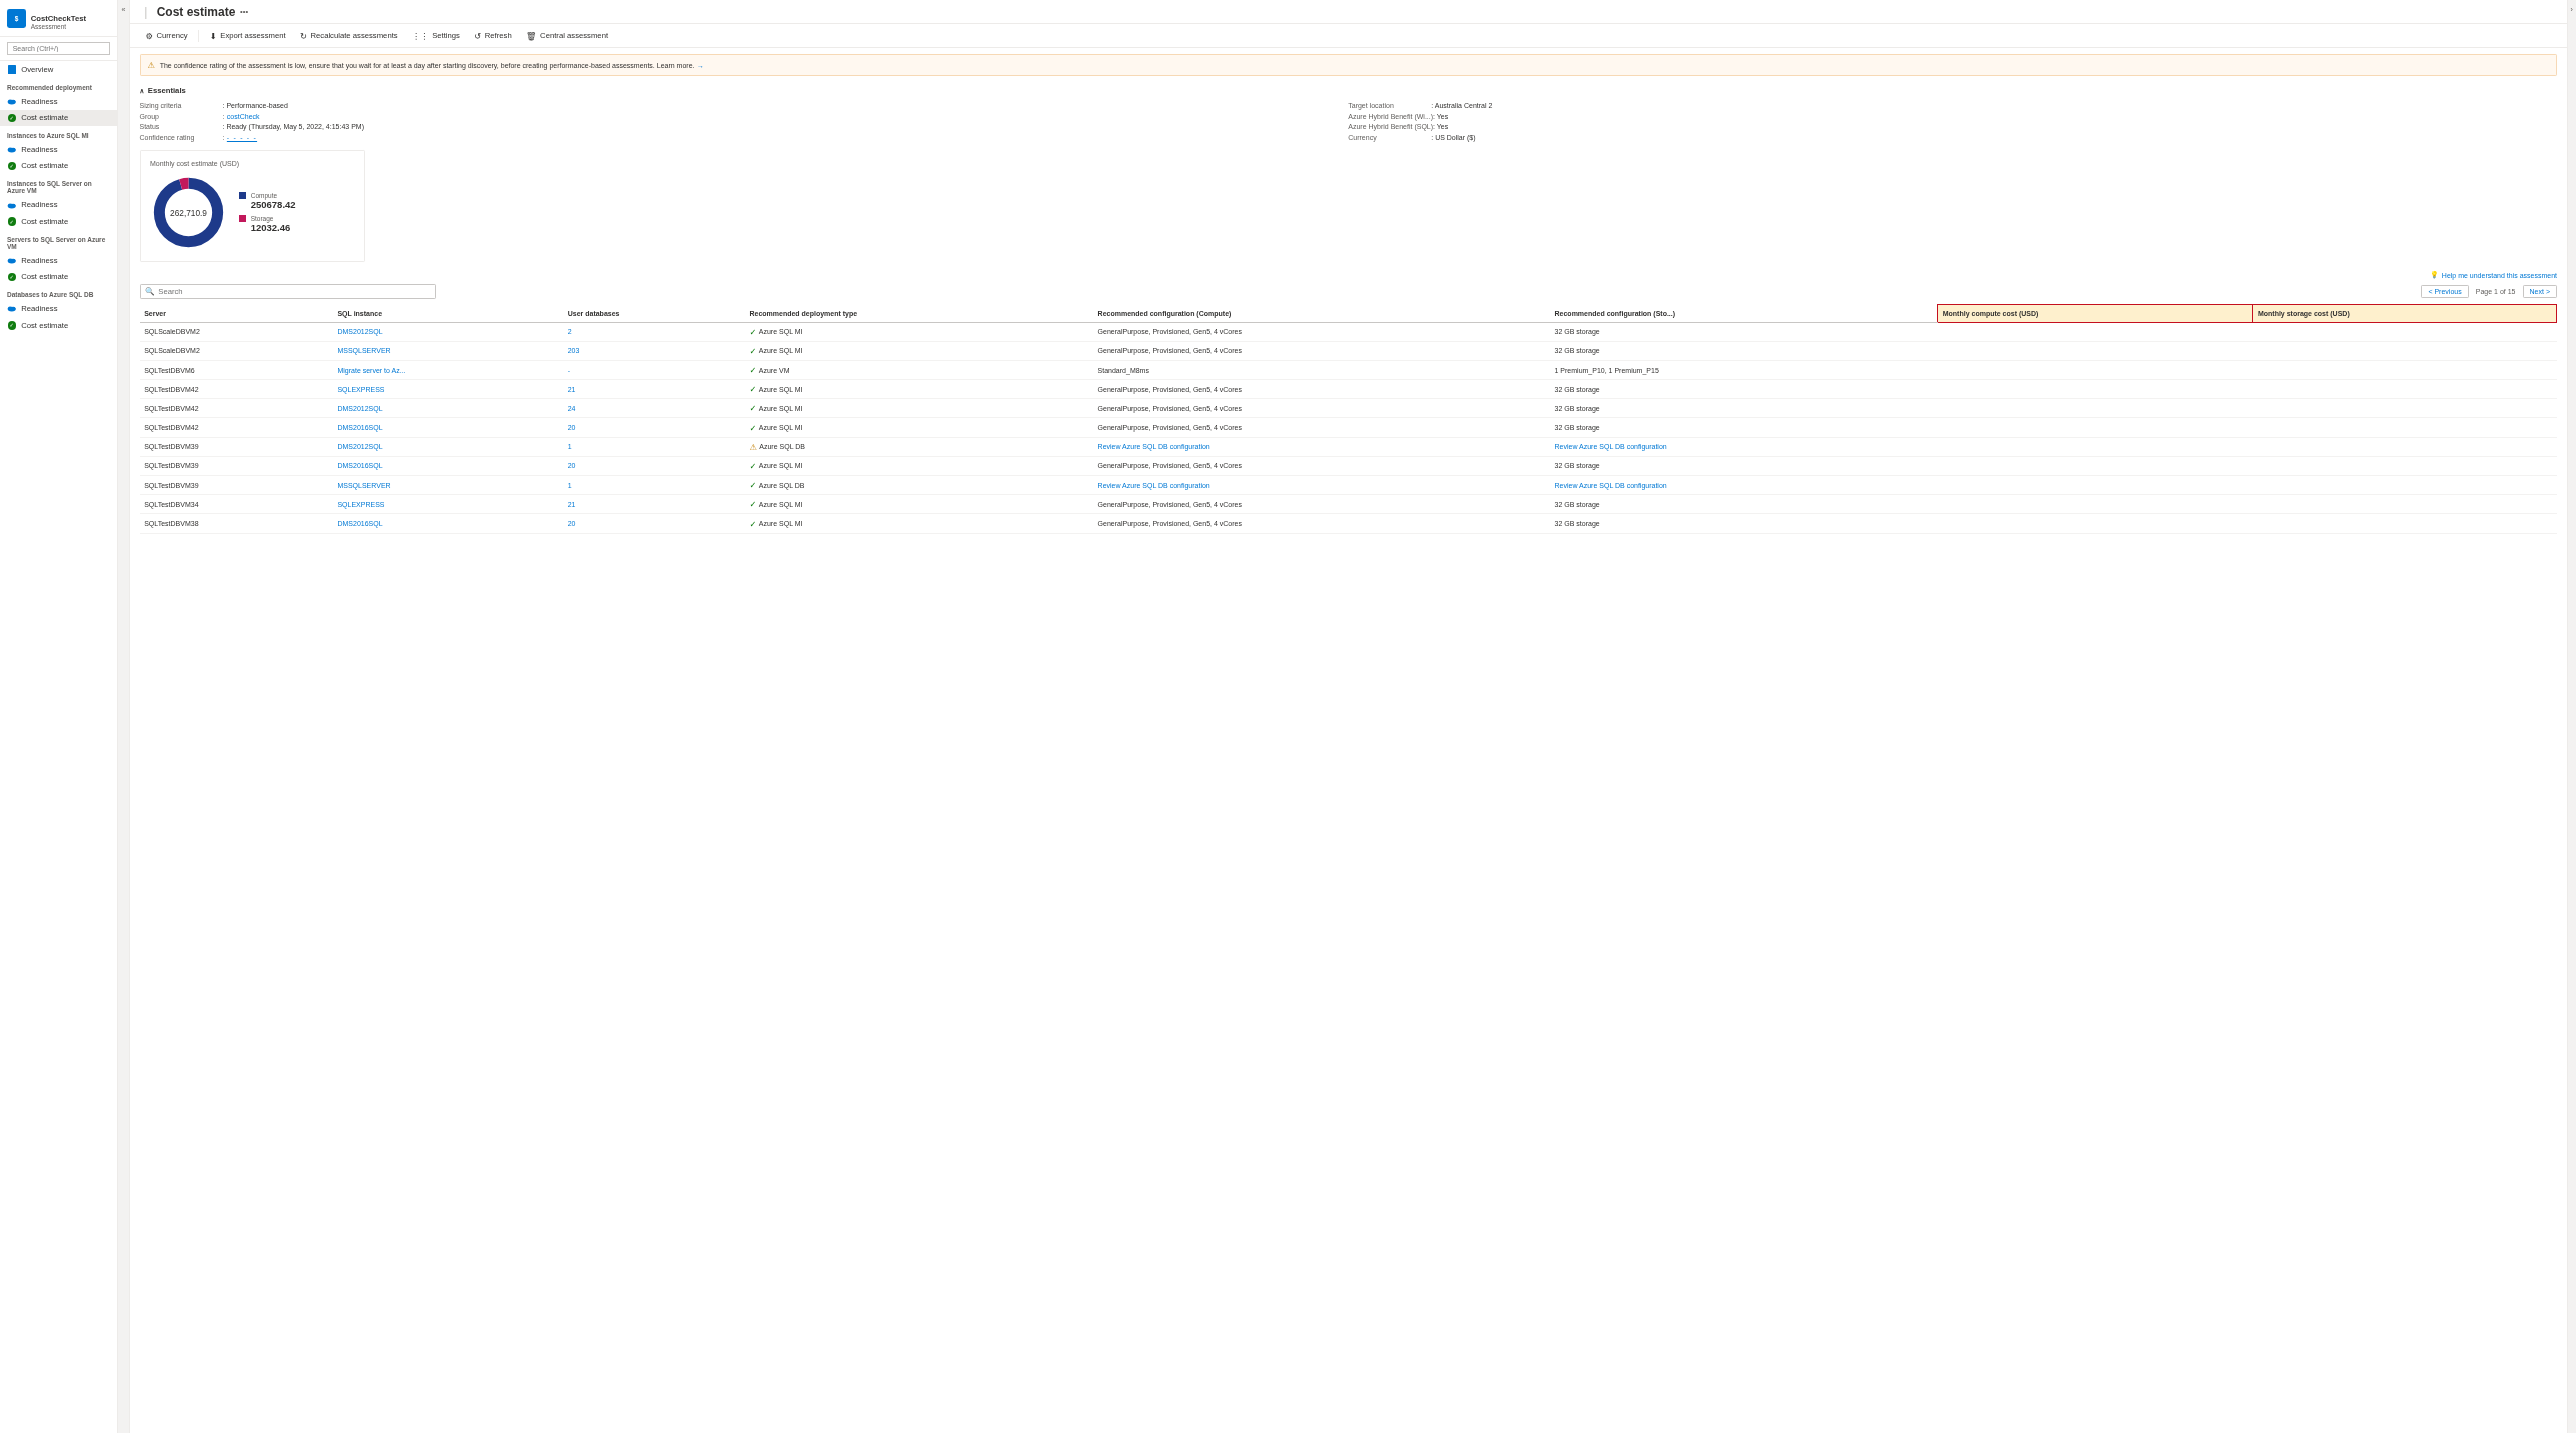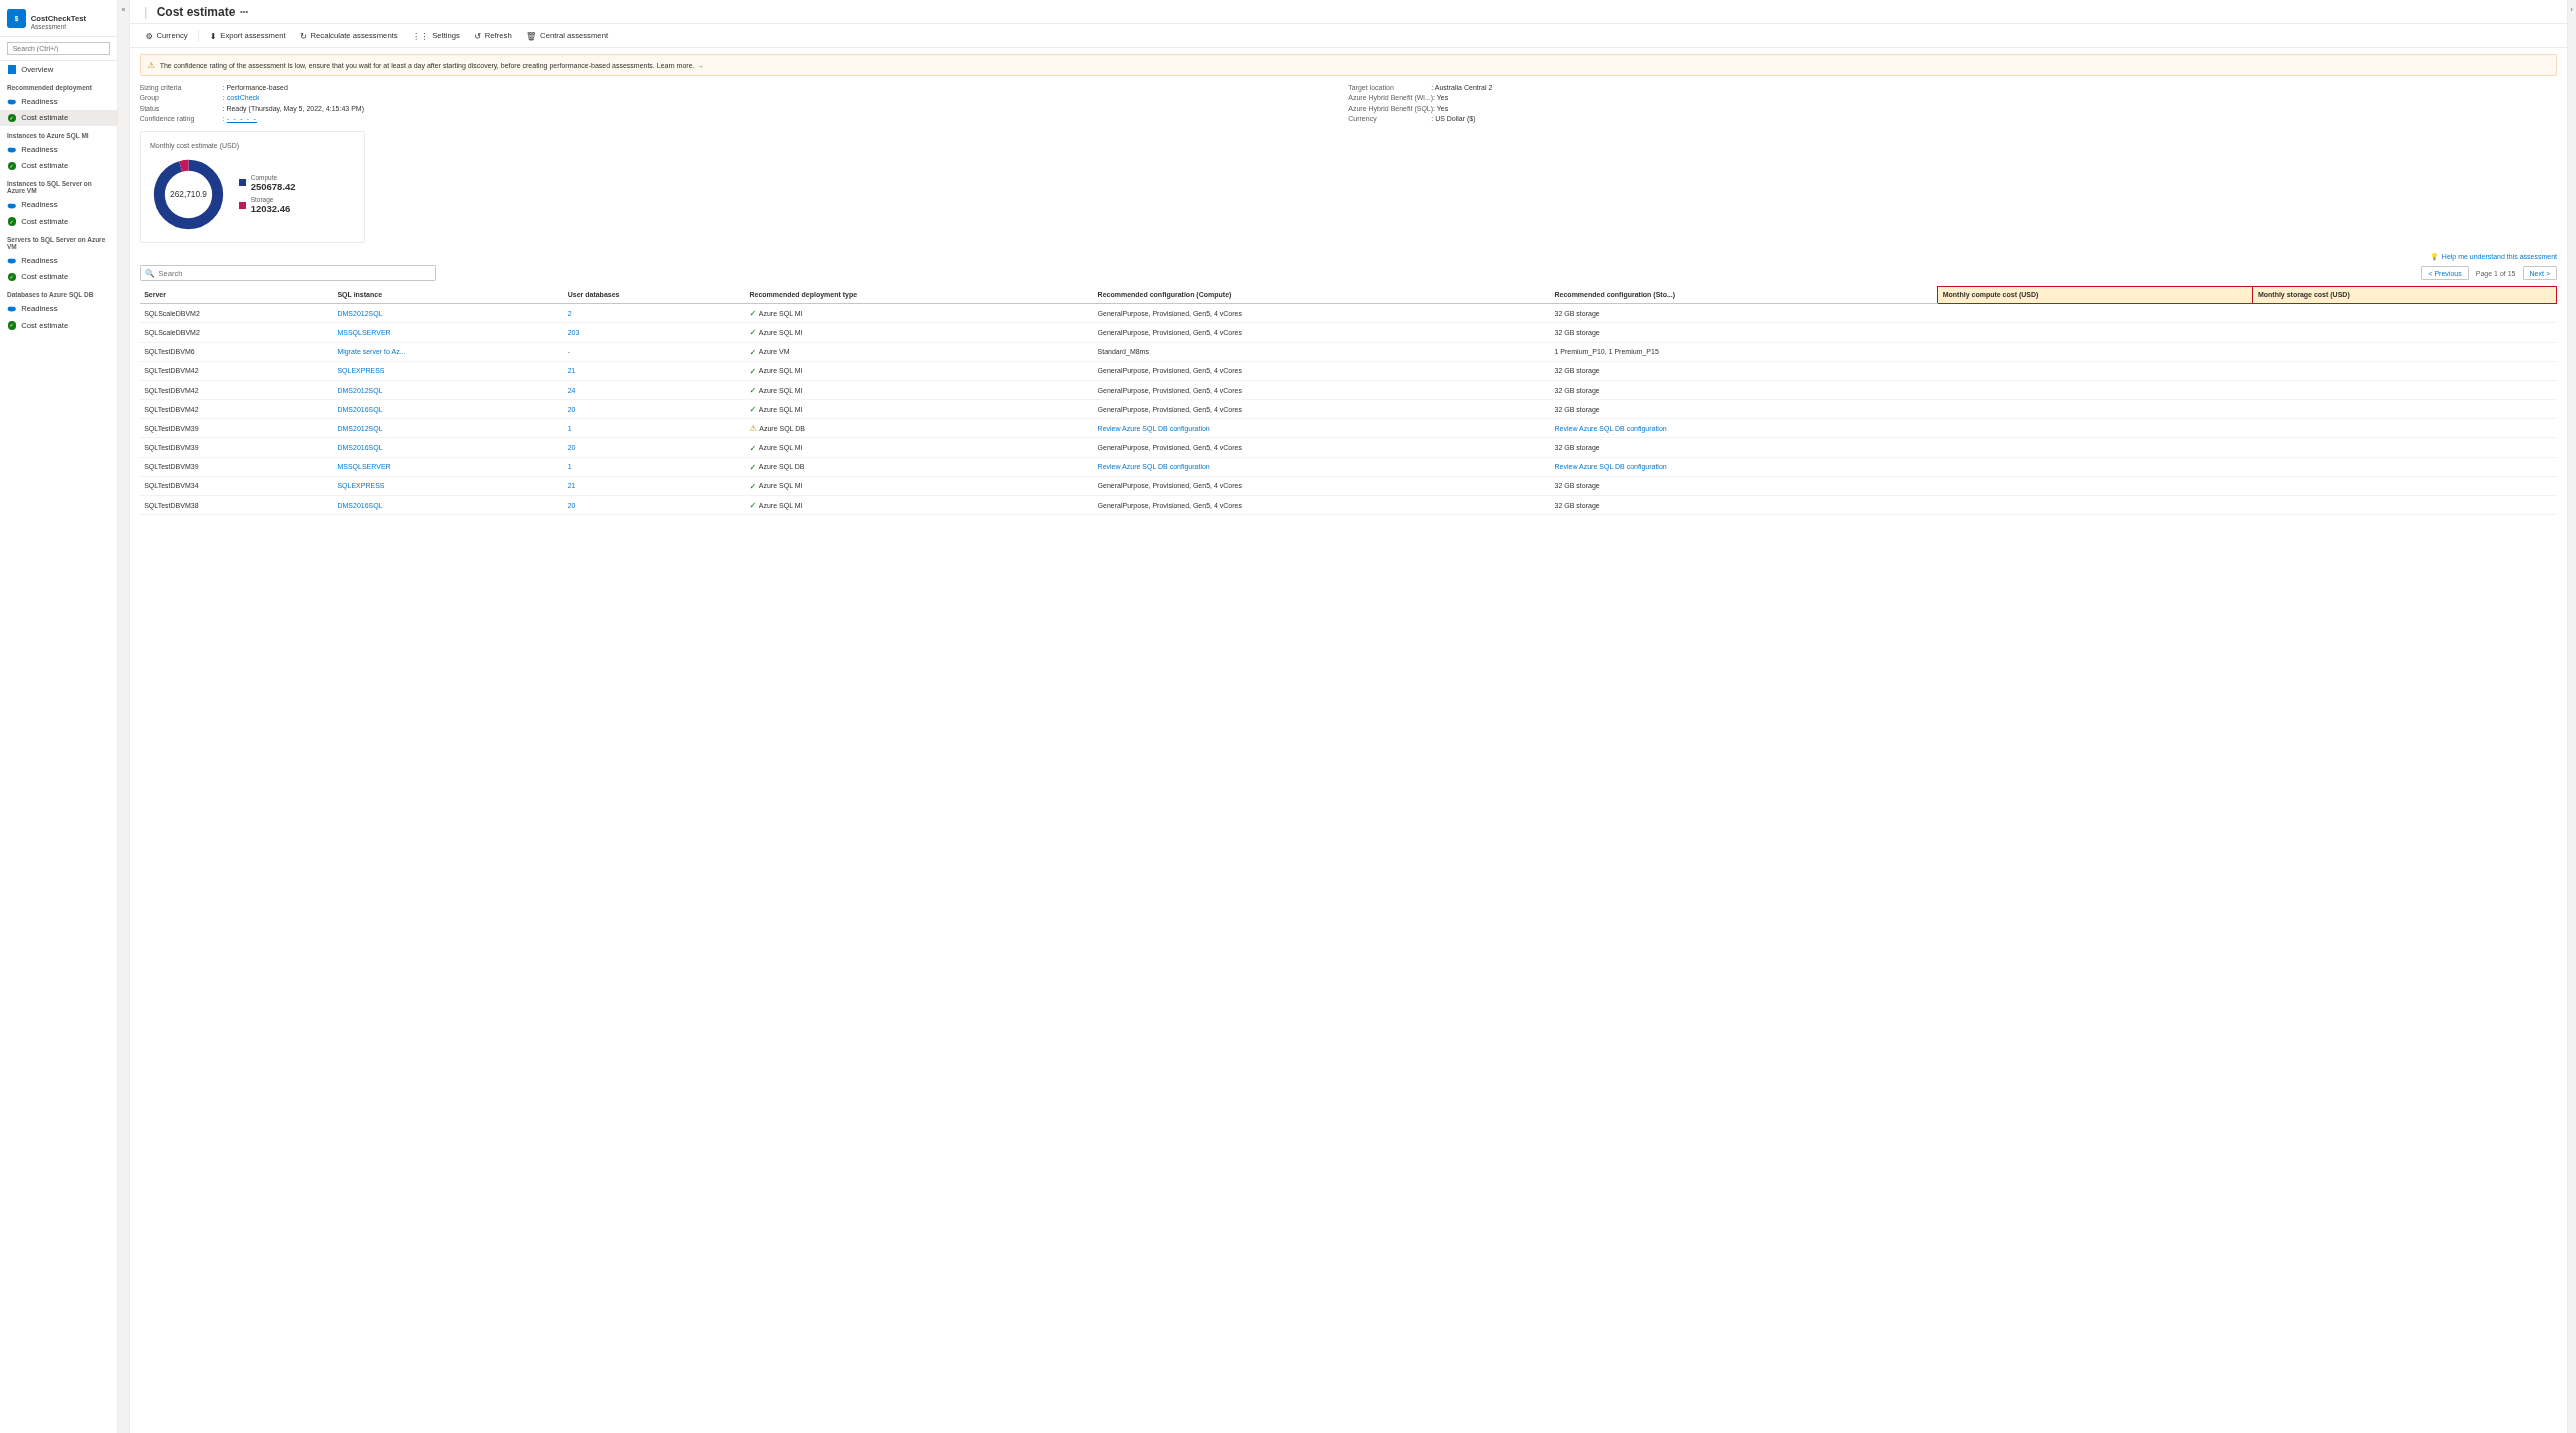--- a/index.html
+++ b/index.html
@@ -51,21 +51,21 @@
     .essentials-link { color: #0078d4; text-decoration: none; }
     .essentials-dots { color: #0078d4; letter-spacing: 1.2px; text-decoration: underline; cursor: pointer; }
 
     
     .chart-section { border: 0.6px solid #edebe9; border-radius: 1.2px; padding: 9.5px; width: 225px; margin-bottom: 9.5px; }
     .chart-title { font-size: 7px; color: #605e5c; margin-bottom: 7px; }
     .chart-container { display: flex; align-items: center; gap: 12px; }
     .donut-chart { position: relative; width: 77px; height: 77px; flex-shrink: 0; }
     .donut-center { position: absolute; top: 50%; left: 50%; transform: translate(-50%, -50%); text-align: center; font-size: 8.3px; font-weight: 400; }
     .chart-legend { display: flex; flex-direction: column; gap: 4.7px; }
-    .legend-item { display: flex; align-items: center; gap: 4.7px; }
+    .legend-item { display: flex; align-items: flex-start; gap: 4.7px; }
     .legend-color { width: 7px; height: 7px; flex-shrink: 0; }
     .legend-label { font-size: 6.5px; color: #605e5c; }
     .legend-value { font-size: 9.5px; font-weight: 600; color: #323130; }
 
     
     .help-link { text-align: right; color: #0078d4; font-size: 7px; cursor: pointer; margin-bottom: 4.7px; display: flex; align-items: center; justify-content: flex-end; gap: 2.4px; }
 
     
     .table-toolbar { display: flex; align-items: center; justify-content: space-between; margin-bottom: 4.7px; }
     .table-search { display: flex; align-items: center; border: 0.6px solid #c8c6c4; border-radius: 1.2px; padding: 2.4px 4.7px; width: 296px; gap: 3.5px; }
@@ -246,20 +246,24 @@
   </div>
 
   <div class="content">
 
     <div class="warning-banner">
       <span class="warning-icon">⚠</span>
       <span>The confidence rating of the assessment is low, ensure that you wait for at least a day after starting discovery, before creating performance-based assessments. Learn more.</span>
       <a class="warning-link">→</a>
     </div>
 
+    <div class="essentials-header">
+      <span class="essentials-header-icon">∧</span>
+      <span>Essentials</span>
+    </div>
     <div class="essentials-grid">
       <div>
         <div class="essentials-row">
           <span class="essentials-label">Sizing criteria</span>
           <span class="essentials-value">: Performance-based</span>
         </div>
         <div class="essentials-row">
           <span class="essentials-label">Group</span>
           <span style="color:#605e5c; margin-right:2.4px;">: </span>
           <a class="essentials-link">costCheck</a>

